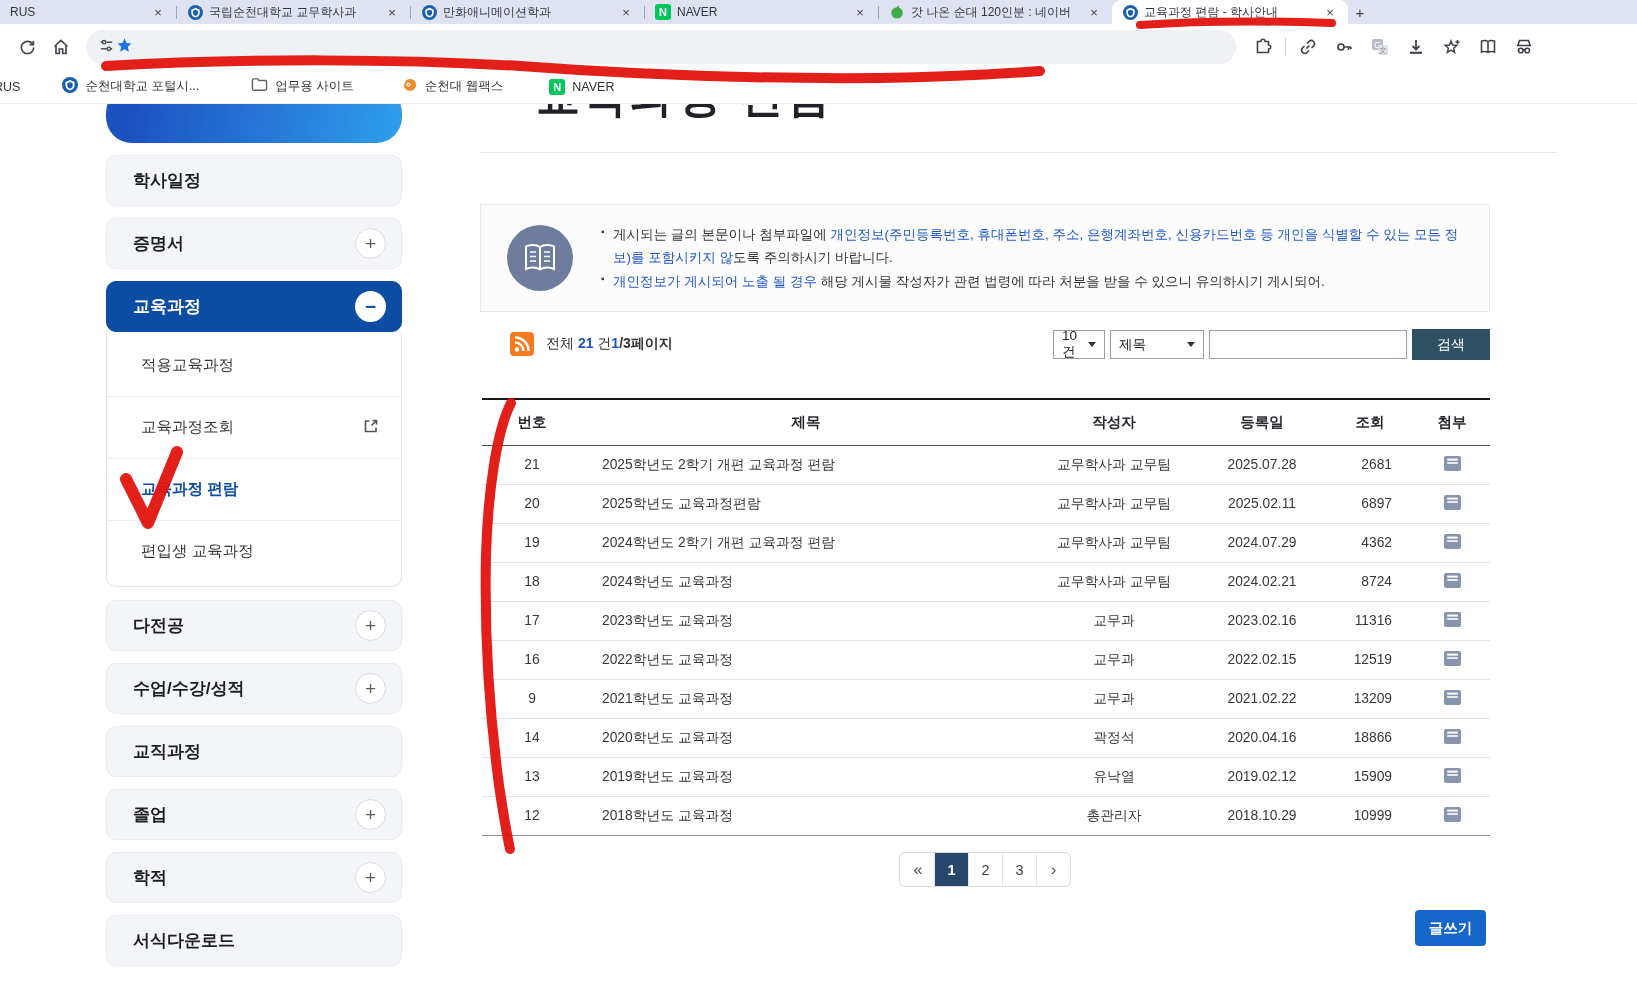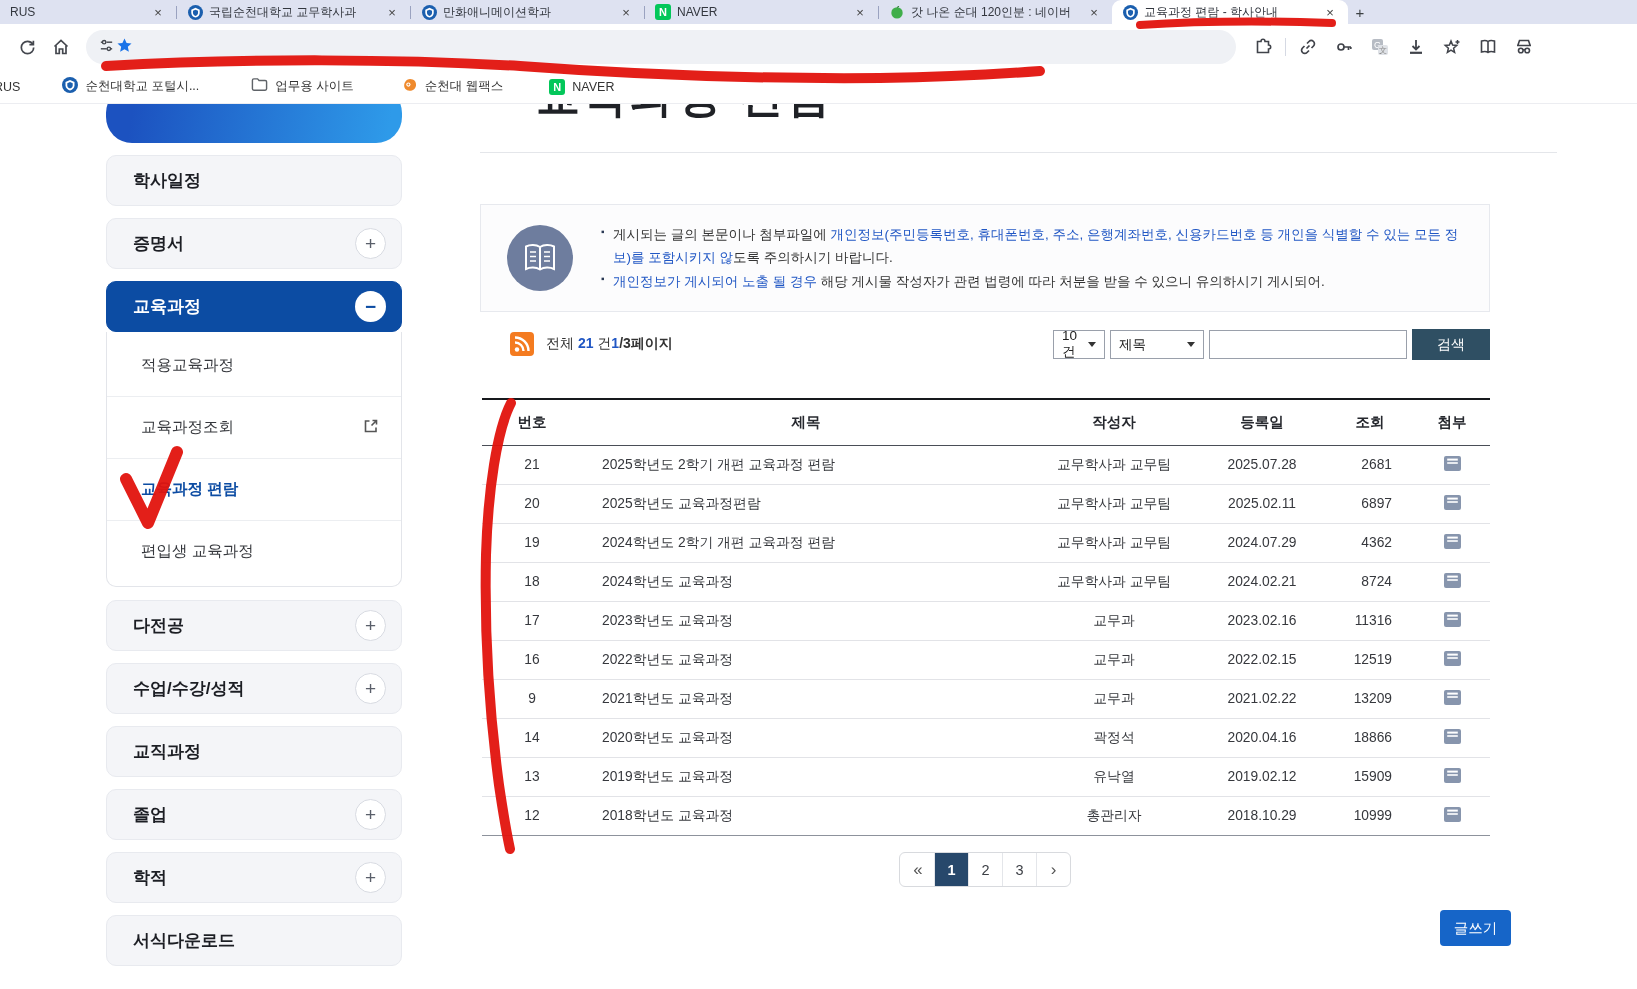--- a/index.html
+++ b/index.html
@@ -83,21 +83,21 @@
   th.c-views { text-align:center; padding-right:0; }
   .attach-ic { display:inline-block; cursor:pointer; vertical-align:middle; }
 
   .pager-wrap { position:absolute; top:748px; left:0; width:1010px; display:flex; justify-content:center; }
   .pager { display:inline-flex; border:1px solid #d8dade; border-radius:6px; overflow:hidden; background:#fff; }
   .pg { width:34px; height:33px; display:flex; align-items:center; justify-content:center; font-size:14.5px; color:#3c3f45; cursor:pointer; border-left:1px solid #e4e6ea; }
   .pg:first-child { border-left:none; font-size:15px; letter-spacing:-2px; color:#555; }
   .pg.chev { font-size:17px; color:#555; }
   .pg.active { background:var(--pagination-active-bg,#27486b); color:#fff; font-weight:700; }
 
-  .write-btn { position:absolute; top:806px; left:960px; width:71px; height:36px; background:var(--write-button-bg,#1665c8); color:#fff; border:none; border-radius:4px; font-size:14.5px; font-weight:400; cursor:pointer; font-family:inherit; }
+  .write-btn { position:absolute; top:806px; left:935px; width:71px; height:36px; background:var(--write-button-bg,#1665c8); color:#fff; border:none; border-radius:4px; font-size:14.5px; font-weight:700; cursor:pointer; font-family:inherit; }
 
   
   .annotations { position:absolute; top:0; left:0; width:1637px; height:989px; pointer-events:none; z-index:60; }
   .marker { stroke:var(--marker,#e2130d); fill:none; stroke-linecap:round; stroke-linejoin:round; }
 
   svg text { font-family:"Liberation Sans", sans-serif; }
 </style>
 </head>
 <body>
 

